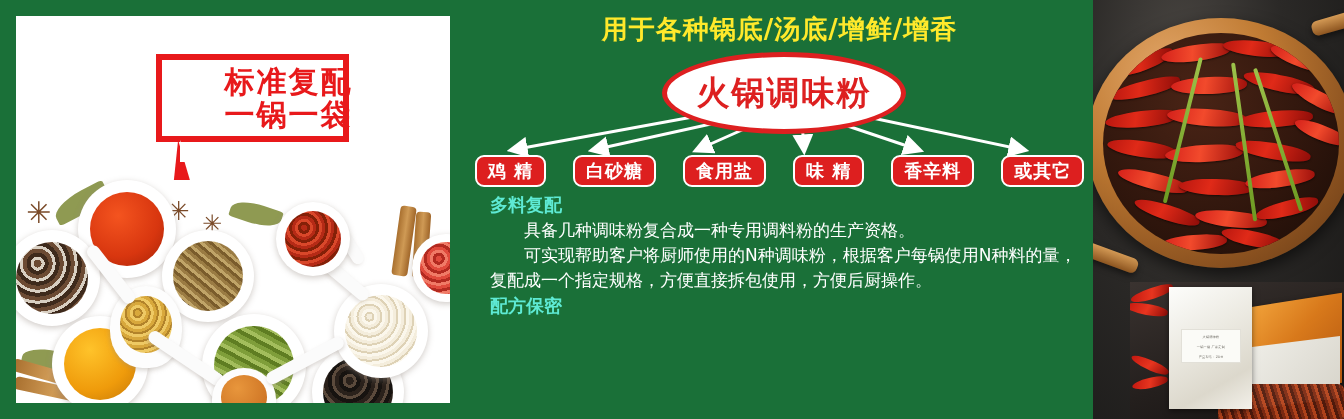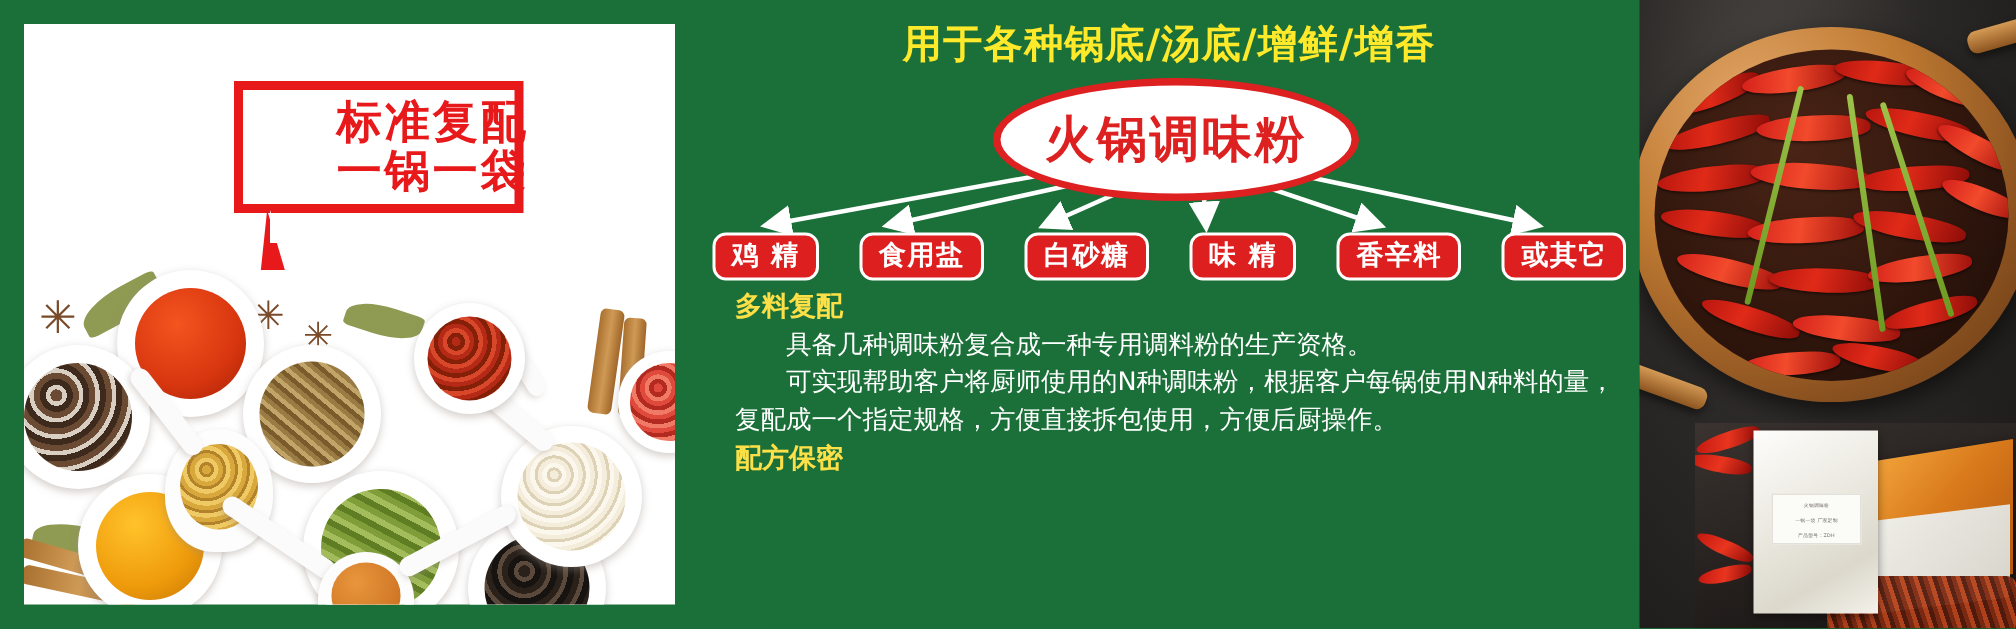--- a/index.html
+++ b/index.html
@@ -53,21 +53,21 @@
             text-shadow:1px 1px 0 #fff,-1px -1px 0 #fff;}
   .arrows-svg{position:absolute;left:0;top:0;width:627px;height:200px;z-index:2;}
 
   .pills{position:absolute;left:0;top:155px;width:627px;height:32px;z-index:5;
          display:flex;justify-content:center;gap:27px;}
   .pill{background:#dd1f1f;border:2px solid #ffffff;border-radius:9px;
         color:#ffffff;font-size:18px;font-weight:bold;
         padding:3px 11px;line-height:22px;white-space:nowrap;letter-spacing:1px;}
 
   .body-text{position:absolute;left:24px;top:193px;width:590px;color:#ffffff;}
-  .sec-head{font-size:18px;font-weight:bold;color:#fde047;line-height:1.35;}
+  .sec-head{font-size:18px;font-weight:bold;color:#5eead4;line-height:1.35;}
   .sec-body{font-size:17px;color:#ffffff;line-height:1.42;text-indent:2em;margin-top:1px;}
 
   
   .right-panel{position:absolute;left:1093px;top:0;width:251px;height:419px;overflow:hidden;
        background:radial-gradient(ellipse at 35% 18%,#4b4743 0%,#2b2927 45%,#191817 100%);}
   .pan{position:absolute;left:-6px;top:18px;width:268px;height:250px;border-radius:50%;
        background:radial-gradient(ellipse at 30% 22%,#e2a668 0%,#c07b33 38%,#8d5320 70%,#5e3413 100%);
        box-shadow:0 6px 16px rgba(0,0,0,.6);}
   .pan-in{position:absolute;left:16px;top:15px;right:16px;bottom:14px;border-radius:50%;
        background:radial-gradient(ellipse at 40% 30%,#4a2416 0%,#2e150c 60%,#190b06 100%);
@@ -195,22 +195,22 @@
         <line x1="378" y1="112" x2="558" y2="150"></line>
       </g>
     </svg>
 
     <div class="logo-oval">
       <span class="logo-text">火锅调味粉</span>
     </div>
 
     <div class="pills">
       <span class="pill">鸡 精</span>
+      <span class="pill">白砂糖</span>
       <span class="pill">食用盐</span>
-      <span class="pill">白砂糖</span>
       <span class="pill">味 精</span>
       <span class="pill">香辛料</span>
       <span class="pill">或其它</span>
     </div>
 
     <div class="body-text">
       <div class="sec-head">多料复配</div>
       <div class="sec-body">具备几种调味粉复合成一种专用调料粉的生产资格。</div>
       <div class="sec-body">可实现帮助客户将厨师使用的N种调味粉，根据客户每锅使用N种料的量，复配成一个指定规格，方便直接拆包使用，方便后厨操作。</div>
       <div class="sec-head" style="margin-top:2px;">配方保密</div>

